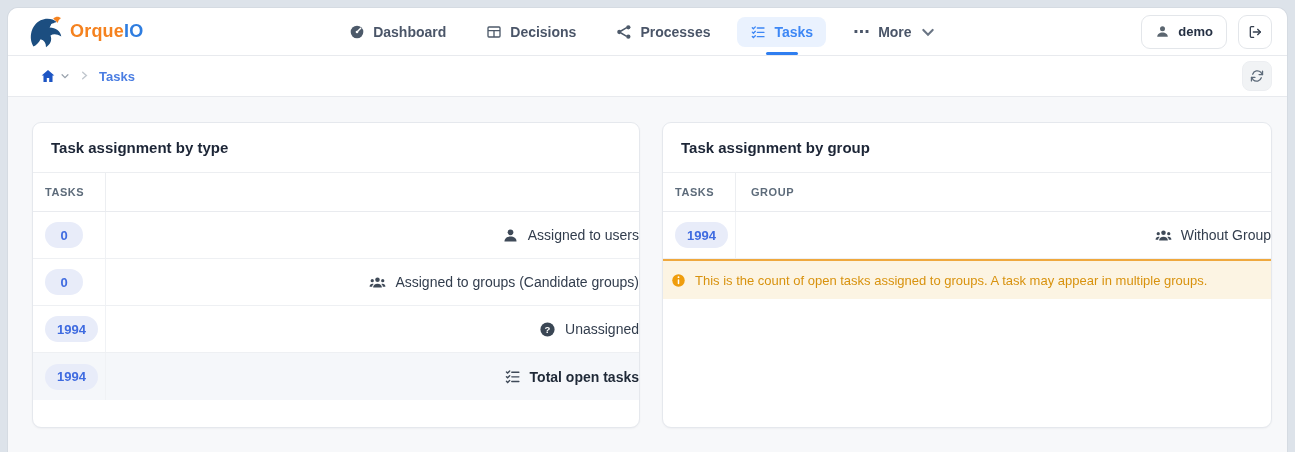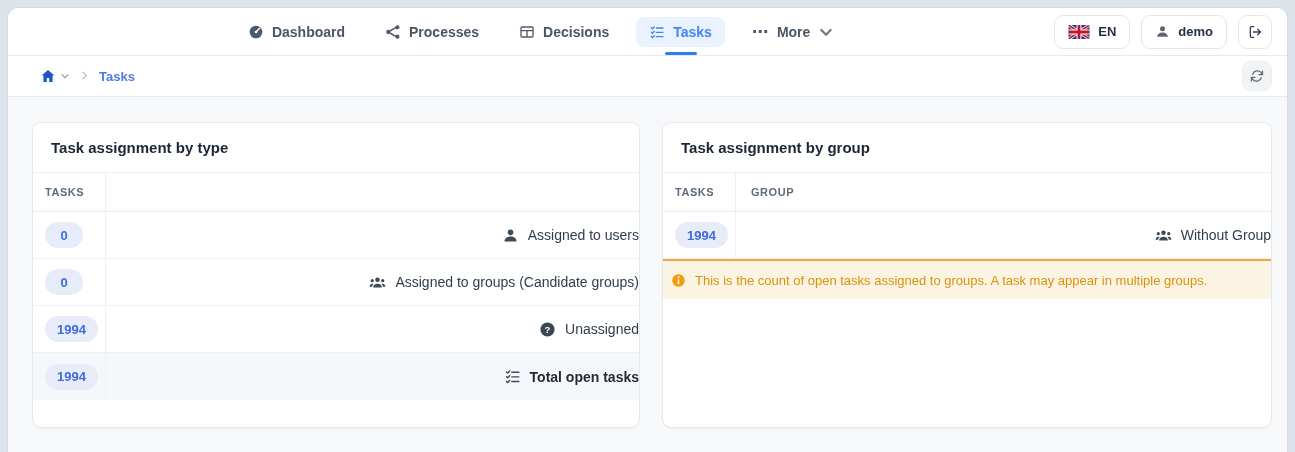--- a/index.html
+++ b/index.html
@@ -118,52 +118,60 @@
   }
   .notice svg { width:15px; height:15px; flex:0 0 auto; }
 </style>
 </head>
 <body>
 
 <div class="app">
 
   <header class="navbar">
 
+    <div class="brand">
+      <svg viewBox="0 0 40 40">
+        <path fill="#1c4e80" d="M6 36 C0 26 4 12 14 7 C20 4 28 5 32 9 C28 10 25 12 24 15 C31 15 36 19 37 25 C32 22 28 22 25 24 C27 29 25 34 20 37 C20 32 18 29 14 28 C12 32 9 35 6 36 Z"></path>
+        <path fill="#f5821f" d="M28 5 C31 2.5 34.5 2.5 36.5 4.8 C34.5 6 33.3 8 33.3 10 C31.3 8 29.2 6.2 28 5 Z"></path>
+        <circle cx="27.2" cy="12.2" r="1.7" fill="#fff"></circle>
+      </svg>
+      <span class="brand-text"><span class="brand-orange">Orque</span><span class="brand-blue">IO</span></span>
+    </div>
 
     <nav class="main-nav">
       <div class="nav-item">
         <span class="nav-ic">
           <svg viewBox="0 0 24 24">
               <circle cx="12" cy="12" r="9.5" fill="#4d5a6a"></circle>
               <line x1="12" y1="12" x2="17.5" y2="6.5" stroke="#fff" stroke-width="2.2" stroke-linecap="round"></line>
               <circle cx="12" cy="12" r="2" fill="#fff"></circle>
             </svg>
         </span>
         <span>Dashboard</span>
-      </div>
-      <div class="nav-item">
-        <span class="nav-ic">
-          <svg viewBox="0 0 24 24">
-              <path d="M7.5 10.5 L16 5.5 M7.5 13.5 L16 18.5" stroke="#4d5a6a" stroke-width="2.2" fill="none"></path>
-              <circle cx="5" cy="12" r="3.2" fill="#4d5a6a"></circle>
-              <circle cx="18.5" cy="5" r="3.2" fill="#4d5a6a"></circle>
-              <circle cx="18.5" cy="19" r="3.2" fill="#4d5a6a"></circle>
-            </svg>
-        </span>
-        <span>Processes</span>
       </div>
       <div class="nav-item">
         <span class="nav-ic">
           <svg viewBox="0 0 24 24" fill="none" stroke="#4d5a6a" stroke-width="2">
               <rect x="3" y="4.5" width="18" height="15" rx="1.5"></rect>
               <line x1="3" y1="10" x2="21" y2="10"></line>
               <line x1="12" y1="10" x2="12" y2="19.5"></line>
             </svg>
         </span>
         <span>Decisions</span>
+      </div>
+      <div class="nav-item">
+        <span class="nav-ic">
+          <svg viewBox="0 0 24 24">
+              <path d="M7.5 10.5 L16 5.5 M7.5 13.5 L16 18.5" stroke="#4d5a6a" stroke-width="2.2" fill="none"></path>
+              <circle cx="5" cy="12" r="3.2" fill="#4d5a6a"></circle>
+              <circle cx="18.5" cy="5" r="3.2" fill="#4d5a6a"></circle>
+              <circle cx="18.5" cy="19" r="3.2" fill="#4d5a6a"></circle>
+            </svg>
+        </span>
+        <span>Processes</span>
       </div>
       <div class="nav-item active">
         <span class="nav-ic">
           <svg viewBox="0 0 24 24" fill="none" stroke="#3d87f5" stroke-width="2" stroke-linecap="round">
               <path d="M3.5 5.5l1.6 1.6L8 4.3"></path>
               <line x1="11" y1="6" x2="21" y2="6"></line>
               <path d="M3.5 12.2l1.6 1.6L8 11"></path>
               <line x1="11" y1="12.5" x2="21" y2="12.5"></line>
               <path d="M3.5 18.8l1.6 1.6L8 17.6"></path>
               <line x1="11" y1="19" x2="21" y2="19"></line>
@@ -174,30 +182,20 @@
       <div class="nav-item">
         <span class="more-dots">⋯</span>
         <span>More</span>
         <svg class="chev" viewBox="0 0 12 12">
             <path d="M2.5 4.5 L6 8 L9.5 4.5" fill="none" stroke="#6b7685" stroke-width="1.6" stroke-linecap="round"></path>
           </svg>
       </div>
     </nav>
 
     <div class="nav-right">
-      <button class="pill-btn">
-        <svg class="flag" viewBox="0 0 60 40">
-          <rect width="60" height="40" fill="#1e3f8f"></rect>
-          <path d="M0 0 L60 40 M60 0 L0 40" stroke="#fff" stroke-width="9"></path>
-          <path d="M0 0 L60 40 M60 0 L0 40" stroke="#c8102e" stroke-width="4.5"></path>
-          <path d="M30 0 V40 M0 20 H60" stroke="#fff" stroke-width="14"></path>
-          <path d="M30 0 V40 M0 20 H60" stroke="#c8102e" stroke-width="8"></path>
-        </svg>
-        <span>EN</span>
-      </button>
       <button class="pill-btn">
         <svg class="person" viewBox="0 0 24 24">
             <circle cx="12" cy="7.5" r="4" fill="#5b6670"></circle>
             <path d="M3.5 20.5c0-4.4 3.8-7 8.5-7s8.5 2.6 8.5 7z" fill="#5b6670"></path>
           </svg>
         <span>demo</span>
       </button>
       <button class="icon-btn-sq">
         <svg viewBox="0 0 24 24" fill="none" stroke="#374151" stroke-width="2" stroke-linecap="round" stroke-linejoin="round">
           <path d="M10 4H6.5a1.5 1.5 0 0 0-1.5 1.5v13A1.5 1.5 0 0 0 6.5 20H10"></path>

